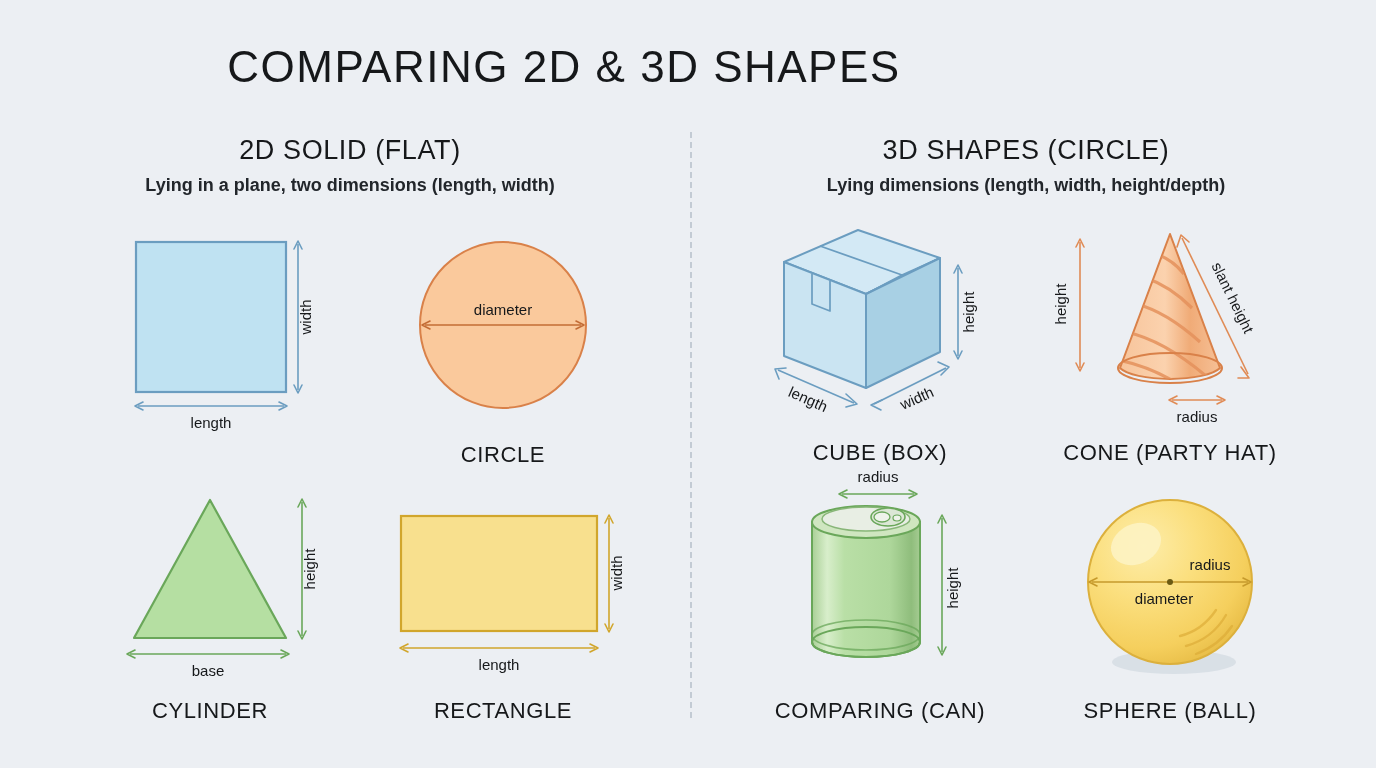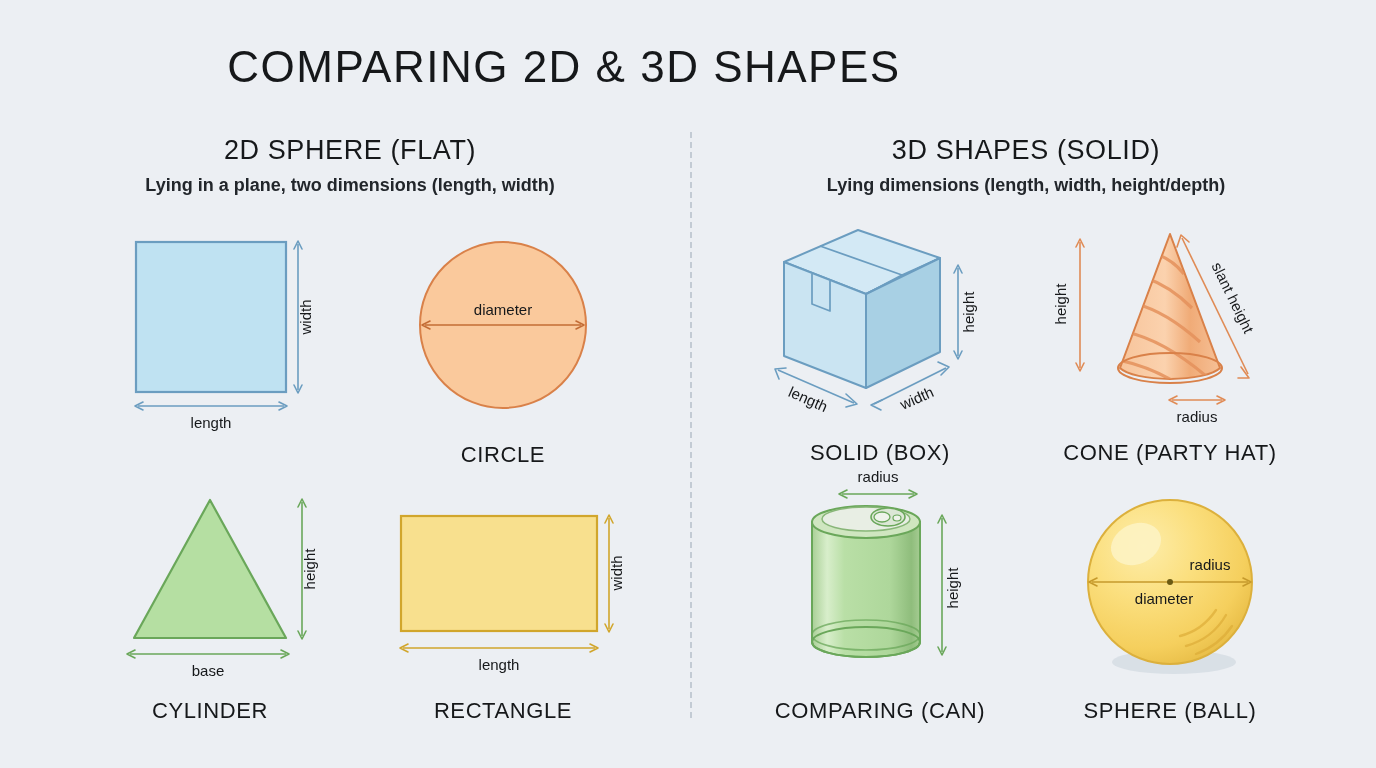--- a/index.html
+++ b/index.html
@@ -53,26 +53,26 @@
   #cell-cylinder .cell-name{top:228px;}
 
   .dimlabel{font-size:15px;fill:#16181a;font-family:"Liberation Sans",sans-serif;}
 </style>
 </head>
 <body>
 
 <div id="page-title">COMPARING 2D &amp; 3D SHAPES</div>
 
 <div class="panel-head" id="head-2d">
-  <div class="panel-title">2D SPHERE (FLAT)</div>
+  <div class="panel-title">2D SOLID (FLAT)</div>
   <div class="panel-sub">Lying in a plane, two dimensions (length, width)</div>
 </div>
 
 <div class="panel-head" id="head-3d">
-  <div class="panel-title">3D SHAPES (SOLID)</div>
+  <div class="panel-title">3D SHAPES (CIRCLE)</div>
   <div class="panel-sub">Lying dimensions (length, width, height/depth)</div>
 </div>
 
 <div id="divider"></div>
 
 <div class="cell" id="cell-square">
   <svg class="art" width="240" height="205" viewBox="0 0 240 205">
     <rect x="46" y="12" width="150" height="150" fill="#bfe2f2" stroke="#6b9dc0" stroke-width="2.2"></rect>
     <g stroke="#6b9dc0" stroke-width="1.6" fill="none">
       <line x1="208" y1="14" x2="208" y2="160"></line>
@@ -158,21 +158,21 @@
       <path d="M84 166 L95 176 L84 179" stroke-linecap="round" stroke-linejoin="round"></path>
 
       <line x1="112" y1="176" x2="184" y2="140"></line>
       <path d="M120 172 L109 177 L119 182" stroke-linecap="round" stroke-linejoin="round"></path>
       <path d="M176 134 L187 139 L179 147" stroke-linecap="round" stroke-linejoin="round"></path>
     </g>
     <text class="dimlabel" x="212" y="84" text-anchor="middle" transform="rotate(-90 212 84)">height</text>
     <text class="dimlabel" x="44" y="176" text-anchor="middle" transform="rotate(24 44 176)">length</text>
     <text class="dimlabel" x="157" y="175" text-anchor="middle" transform="rotate(-24 157 175)">width</text>
   </svg>
-  <div class="cell-name">SOLID (BOX)</div>
+  <div class="cell-name">CUBE (BOX)</div>
 </div>
 
 <div class="cell" id="cell-cone">
   <svg class="art" width="236" height="205" viewBox="0 0 236 205">
     <defs>
       <clipPath id="coneClip">
         <path d="M118,6 L168,140 A52 15 0 0 1 68,140 Z"></path>
       </clipPath>
       <linearGradient id="coneGrad" x1="0" y1="0" x2="1" y2="0">
         <stop offset="0%" stop-color="#f7c49b"></stop>

